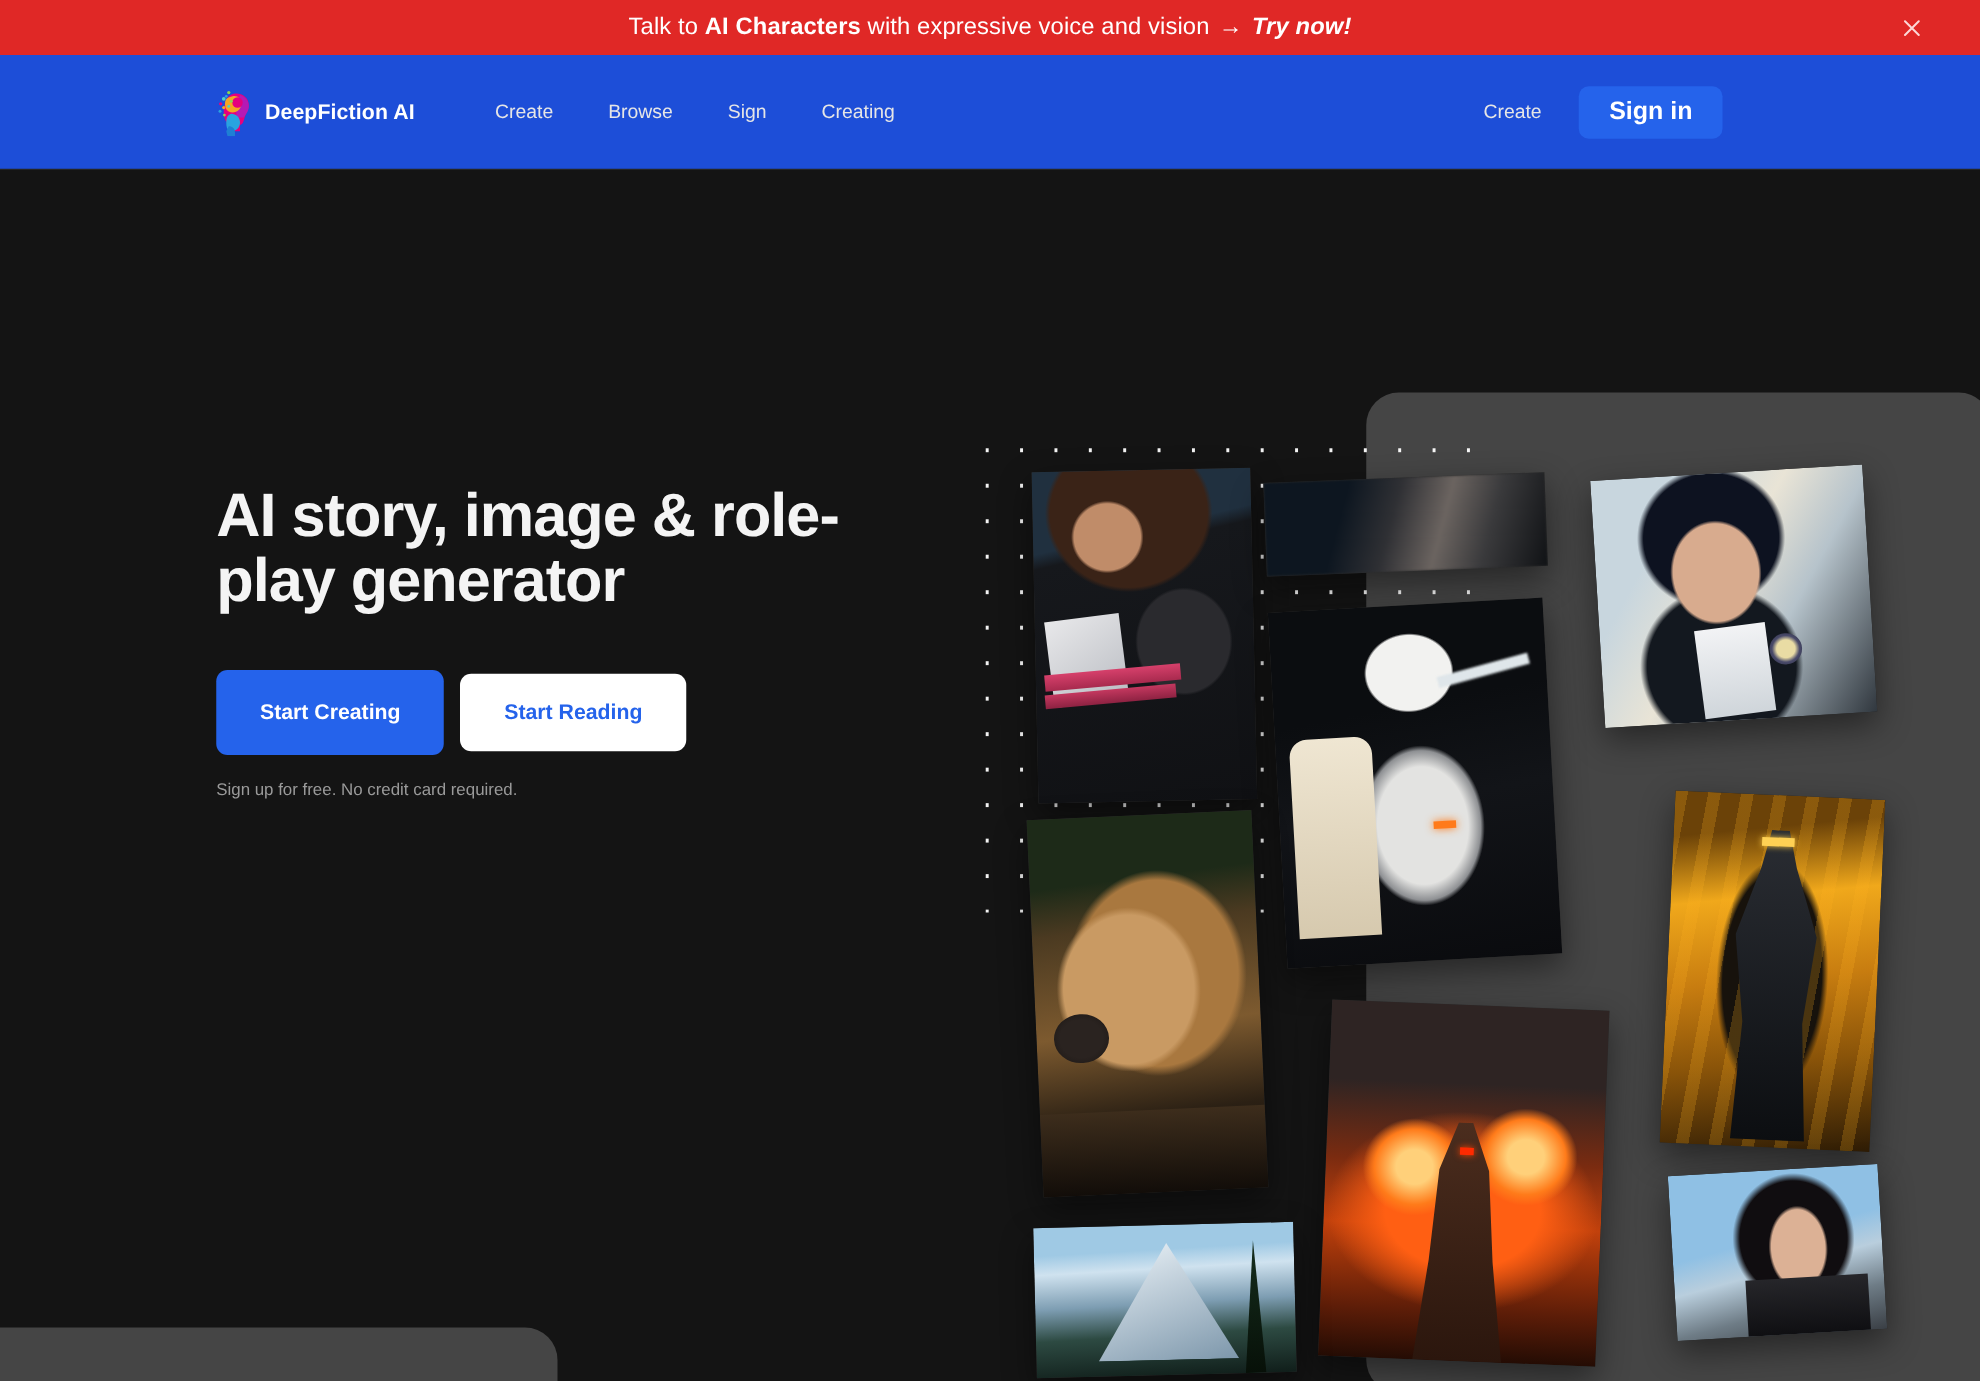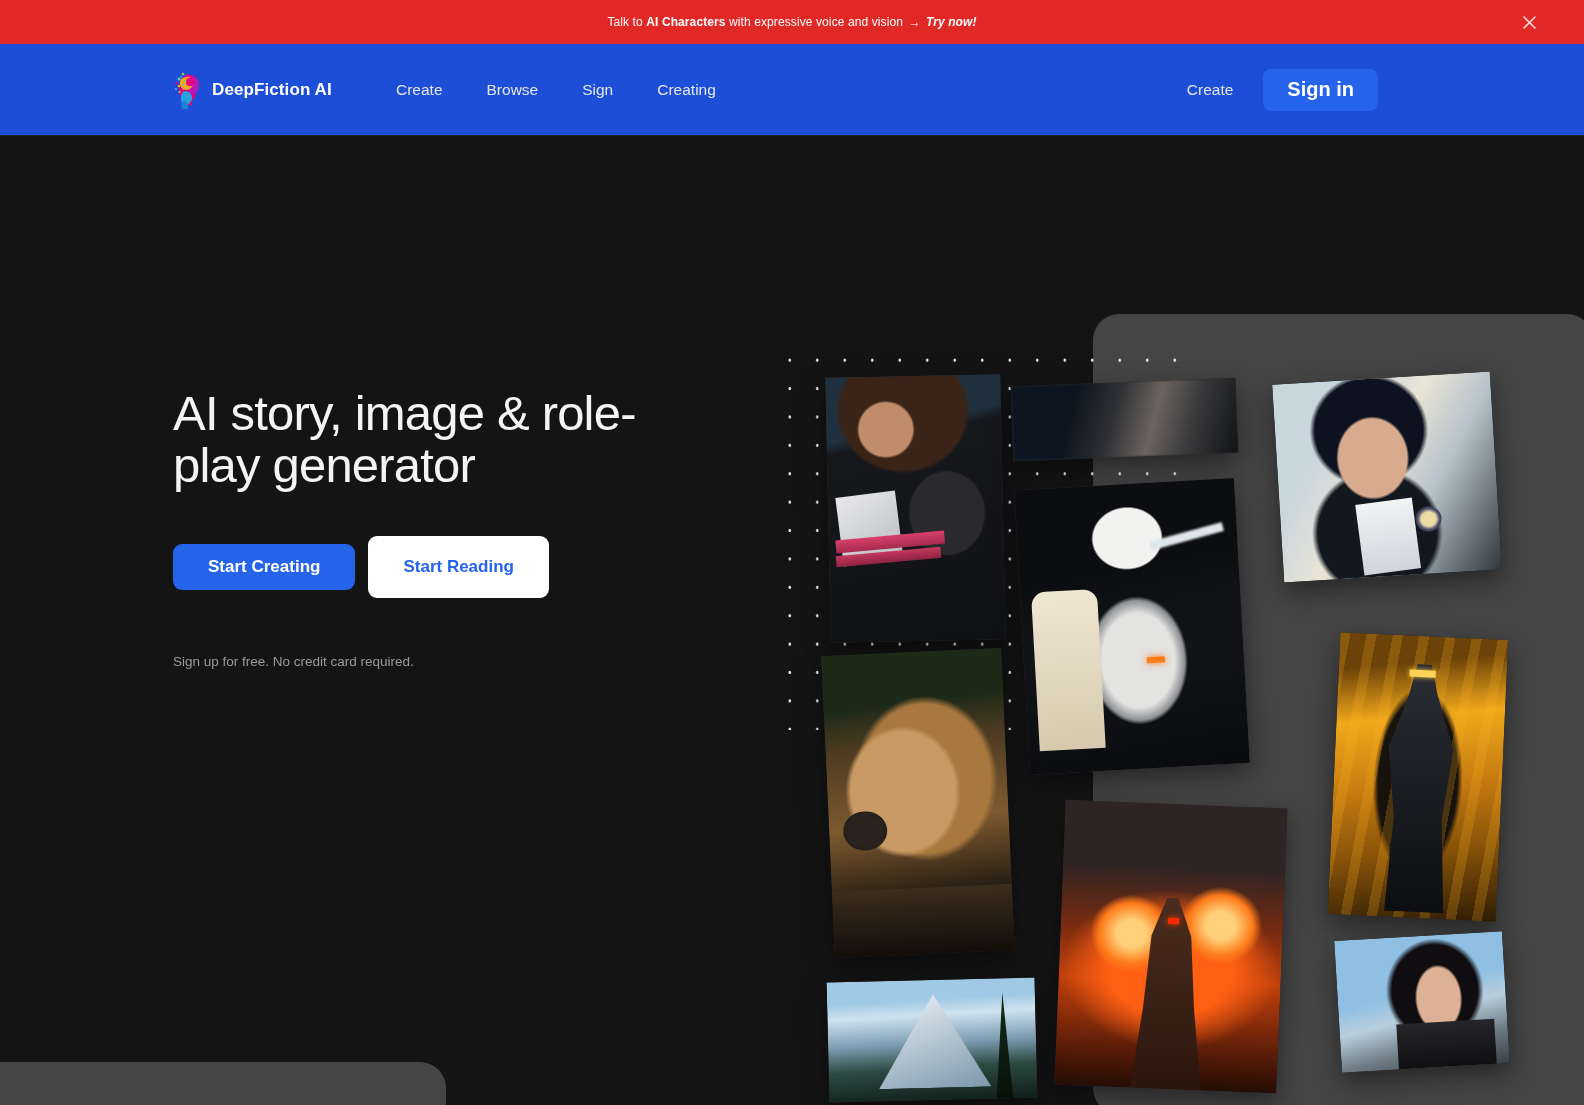--- a/index.html
+++ b/index.html
@@ -27,21 +27,21 @@
     top: 0; left: 0;
     width: 1584px;
     height: 44px;
     background: #e02826;
     display: flex;
     align-items: center;
     justify-content: center;
   }
   .banner-text {
     color: #ffffff;
-    font-size: 12px;
+    font-size: 19px;
     letter-spacing: .1px;
     white-space: nowrap;
   }
   .banner-text .b { font-weight: 700; }
   .banner-text .arrow { padding: 0 2px; }
   .banner-text .try {
     font-weight: 700;
     font-style: italic;
   }
   .banner-close {
@@ -138,21 +138,21 @@
   .hero-copy {
     position: absolute;
     left: 173px;
     top: 252px;
     width: 600px;
   }
   .hero-title {
     color: #f4f4f4;
     font-size: 49px;
     line-height: 1.06;
-    font-weight: 400;
+    font-weight: 700;
     letter-spacing: -0.8px;
     width: 520px;
   }
   .hero-sub {
     margin-top: 25px;
     color: #b5b5b5;
     font-size: 18.5px;
     line-height: 1.52;
     width: 545px;
     font-weight: 400;
@@ -163,41 +163,41 @@
     align-items: center;
     gap: 13px;
   }
   .btn-primary {
     background: #2563eb;
     color: #ffffff;
     font-size: 17px;
     font-weight: 700;
     border: none;
     border-radius: 9px;
-    height: 46px;
+    height: 68px;
     padding: 0 35px;
     cursor: pointer;
     font-family: inherit;
     white-space: nowrap;
   }
   .btn-secondary {
     background: #ffffff;
     color: #2563eb;
     font-size: 17px;
     font-weight: 700;
     border: none;
     border-radius: 9px;
     height: 62px;
     padding: 16px 35px;
     cursor: pointer;
     font-family: inherit;
     white-space: nowrap;
   }
   .hero-note {
-    margin-top: 56px;
+    margin-top: 20px;
     color: #9a9a9a;
     font-size: 13.5px;
   }
 
   
   .collage {
     position: absolute;
     left: 760px;
     top: 20px;
     width: 824px;

